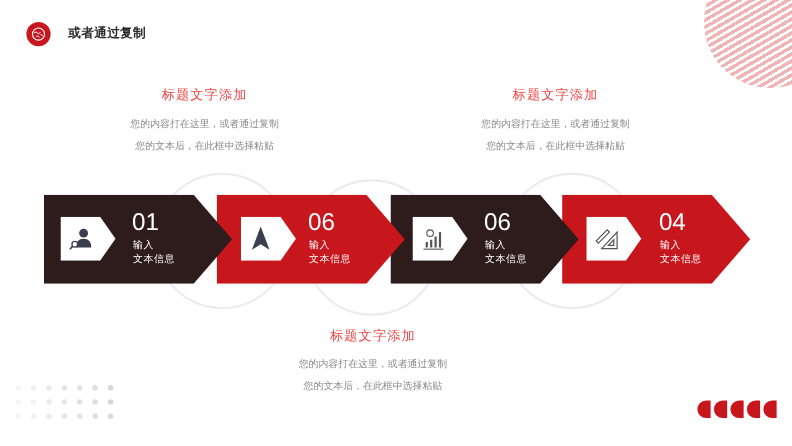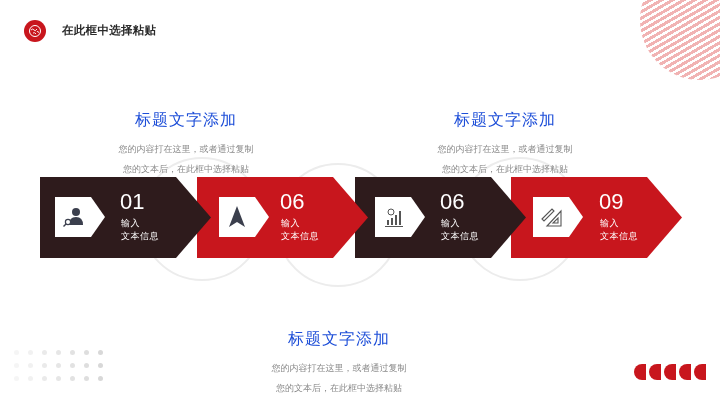--- a/index.html
+++ b/index.html
@@ -9,21 +9,21 @@
 
   .logo { left: 24px; top: 20px; width: 22px; height: 22px; border-radius: 50%; background: #c8161d; display: flex; align-items: center; justify-content: center; }
   .header-title { left: 62px; top: 23px; font-size: 11.5px; font-weight: bold; color: #2a2a2a; letter-spacing: 0.3px; }
 
   .stripe-circle { left: 640px; top: -40px; width: 120px; height: 120px; border-radius: 50%;
     background: repeating-linear-gradient(150deg, #f1b3b3 0px, #f1b3b3 3px, #ffffff 3px, #ffffff 5.5px); }
 
   .ring { width: 124px; height: 124px; border-radius: 50%; border: 2px solid #ececec; }
 
   .block { text-align: center; width: 200px; }
-  .block-title { font-size: 16px; color: #1d4ed8; letter-spacing: 1px; margin-top: 32px; }
+  .block-title { font-size: 12px; color: #ef4444; letter-spacing: 1px; }
   .block-line { font-size: 9px; color: #8a8a8a; line-height: 20px; }
 
   .arrow { top: 177px; height: 81px; }
   .arrow svg { position: absolute; left: 0; top: 0; }
   .icon-box { position: absolute; top: 20px; }
   .num { position: absolute; top: 13px; font-size: 22px; color: #ffffff; line-height: 24px; font-family: "Liberation Sans", sans-serif; }
   .sub { position: absolute; font-size: 9px; color: #ffffff; line-height: 13px; letter-spacing: 0.5px; }
 
   .dots { left: 14px; top: 350px; display: grid; grid-template-columns: repeat(7, 14px); grid-row-gap: 8px; }
   .dot { width: 5px; height: 5px; border-radius: 50%; background: #d8d8d8; }
@@ -33,21 +33,21 @@
 </style>
 </head>
 <body>
 
 <div class="abs logo">
   <svg width="14" height="14" viewBox="0 0 14 14">
     <circle cx="7" cy="7" r="5.5" fill="none" stroke="#fff" stroke-width="1"></circle>
     <path d="M3 6 Q5 4 6 6 T9 5 M5 9 Q7 8 8 10 M9 7 Q10 9 11 8" fill="none" stroke="#fff" stroke-width="0.9"></path>
   </svg>
 </div>
-<div class="abs header-title">在此框中选择粘贴</div>
+<div class="abs header-title">或者通过复制</div>
 
 <div class="abs stripe-circle"></div>
 
 <div class="abs ring" style="left:140px; top:157px;"></div>
 <div class="abs ring" style="left:276px; top:163px;"></div>
 <div class="abs ring" style="left:458px; top:157px;"></div>
 
 <div class="abs block" style="left:86px; top:78px;">
   <div class="block-title">标题文字添加</div>
   <div style="height:8px"></div>
@@ -74,21 +74,21 @@
   <div class="icon-box" style="left:22px;">
     <svg width="52" height="40" viewBox="0 0 52 40">
       <polygon points="0,0 36,0 50,20 36,40 0,40" fill="#ffffff"></polygon>
       <g fill="none" stroke="#555" stroke-width="1.1">
         <polygon points="14,29 28,29 28,14"></polygon>
         <polygon points="20,26 25,26 25,21"></polygon>
         <path d="M9,22 L19,12 L21,14 L11,24 Z"></path>
       </g>
     </svg>
   </div>
-  <div class="num" style="left:88px;">09</div>
+  <div class="num" style="left:88px;">04</div>
   <div class="sub" style="left:89px; top:40px;">输入</div>
   <div class="sub" style="left:89px; top:53px;">文本信息</div>
 </div>
 
 <div class="abs arrow" style="left:355px; width:172px;">
   <svg width="172" height="81">
       <polygon points="0,0 136,0 171,40.5 136,81 0,81" fill="#2e1b1c"></polygon>
     </svg>
   <div class="icon-box" style="left:20px;">
     <svg width="52" height="40" viewBox="0 0 52 40">

